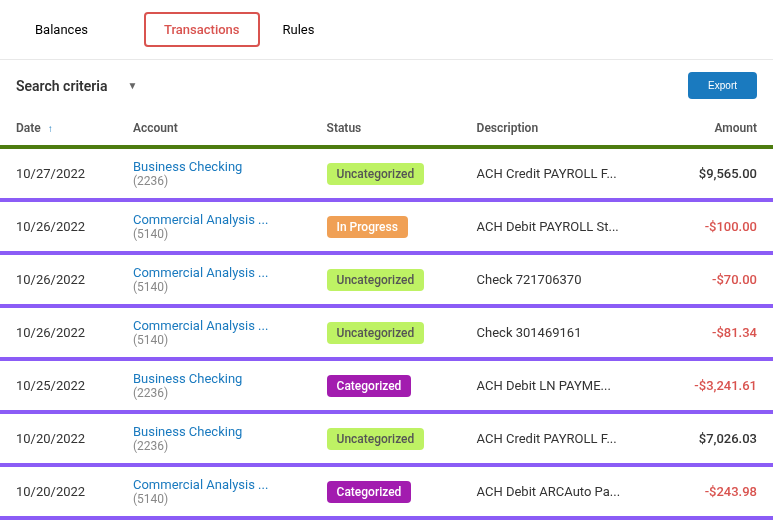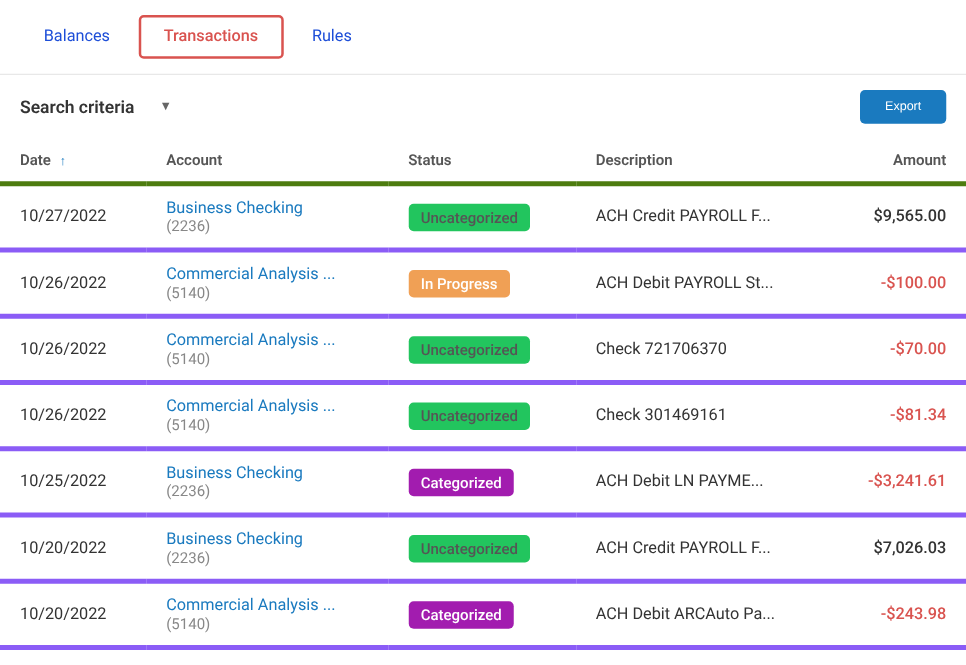--- a/index.html
+++ b/index.html
@@ -7,22 +7,22 @@
     
     .app-container { width: 773px; min-height: 532px; background: #fff; }
     
     
     .top-nav { display: flex; align-items: flex-end; border-bottom: 1px solid #e0e0e0; padding: 0 16px; background: #fff; }
     .top-nav-tab { padding: 16px 18px; cursor: pointer; font-size: 14px; color: #555; border-bottom: 3px solid transparent; margin-bottom: -1px; }
     .top-nav-tab.active { color: #1a7abf; border-bottom: 3px solid #1a7abf; font-weight: 500; }
 
     
     .sub-nav { display: flex; align-items: center; padding: 12px 16px; border-bottom: 1px solid #e8e8e8; background: #fff; gap: 4px; }
-    .sub-tab { padding: 8px 18px; cursor: pointer; font-size: 13px; color: #1d4ed8; border: 1px solid transparent; border-radius: 4px; }
-    .sub-tab.active { color: #d9534f; border: 2px solid #d9534f; border-radius: 4px; font-weight: 500; }
+    .sub-tab { padding: 8px 18px; cursor: pointer; font-size: 13px; color: #000000; border: 1px solid transparent; border-radius: 4px; }
+    .sub-tab.active { color: #d9534f; border: 2px solid #d9534f; border-radius: 4px; font-weight: 500; margin-left: 33px; }
 
     
     .search-bar { display: flex; align-items: center; justify-content: space-between; padding: 12px 16px; background: #fff; }
     .search-criteria { display: flex; align-items: center; gap: 20px; font-weight: 600; font-size: 14px; color: #333; cursor: pointer; }
     .search-criteria .caret { font-size: 10px; color: #666; }
     .export-btn { background: #1a7abf; color: #fff; border: none; border-radius: 4px; padding: 8px 20px; font-size: 10px; font-weight: 500; cursor: pointer; }
 
     
     .table-container { background: #fff; }
     table { width: 100%; border-collapse: collapse; }
@@ -36,21 +36,21 @@
     
     .date-cell { color: #333; font-size: 13px; white-space: nowrap; }
     .account-cell { color: #1a7abf; font-size: 13px; cursor: pointer; }
     .account-cell .account-id { color: #888; font-size: 12px; display: block; }
     .amount-cell { text-align: right; font-weight: 500; }
     .amount-positive { color: #333; }
     .amount-negative { color: #d9534f; }
 
     
     .badge { display: inline-block; padding: 4px 10px; border-radius: 4px; font-size: 12px; font-weight: 500; white-space: nowrap; }
-    .badge-uncategorized { background: #22c55e; color: #555; }
+    .badge-uncategorized { background: #bef264; color: #555; }
     .badge-in-progress { background: #f0a055; color: #fff; }
     .badge-categorized { background: #a21caf; color: #fff; }
   </style>
 </head>
 <body>
 
 <div class="app-container">
 
 
   <div class="sub-nav">

